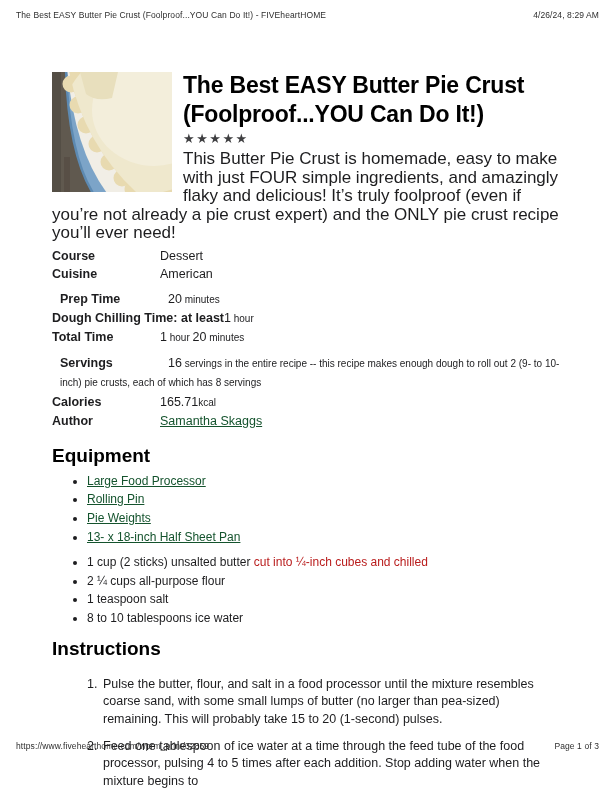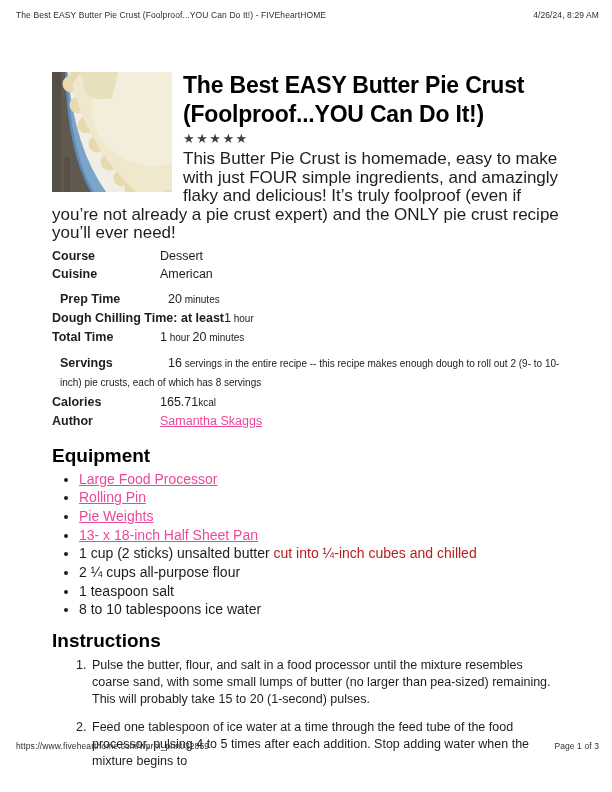--- a/index.html
+++ b/index.html
@@ -33,31 +33,31 @@
   .desc { font-size: 17px; line-height: 18.5px; }
 
   .meta { margin-top: 4px; font-size: 12.5px; line-height: 18px; }
   .row { }
   .gap { margin-top: 7px; padding-left: 8px; }
   .lbl { display: inline-block; width: 108px; font-weight: 700; vertical-align: top; }
   .lbl-auto { font-weight: 700; }
   .unit { font-size: 10px; }
   .note-sm { font-size: 10px; }
   .srv { line-height: 19.5px; }
-  a.link { color: #ec4899; text-decoration: underline; cursor: pointer; }
+  a.link { color: #14532d; text-decoration: underline; cursor: pointer; }
 
   h2 { margin: 16px 0 6px; font-size: 19px; line-height: 19px; color: #000; font-weight: 700; }
   h2.mt-ing { margin-top: 17px; margin-bottom: 4px; }
   h2.mt-ins { margin-top: 12px; margin-bottom: 4px; }
 
-  ul { margin: 0; padding-left: 27px; font-size: 14px; line-height: 17.2px; }
+  ul { margin: 8px; padding-left: 27px; font-size: 12px; line-height: 17.2px; }
   ul li { margin: 0 0 1.5px; }
   .note { color: #b91c1c; }
 
-  ol { margin: 7px; padding-left: 31px; font-size: 12.5px; line-height: 17.3px; }
+  ol { margin: 18px; padding-left: 31px; font-size: 12.5px; line-height: 17.3px; }
   ol li { margin: 0 0 10px; padding-left: 2px; }
 </style>
 </head>
 <body>
 
 <div class="phead">
   <span>The Best EASY Butter Pie Crust (Foolproof...YOU Can Do It!) - FIVEheartHOME</span>
   <span>4/26/24, 8:29 AM</span>
 </div>
 

